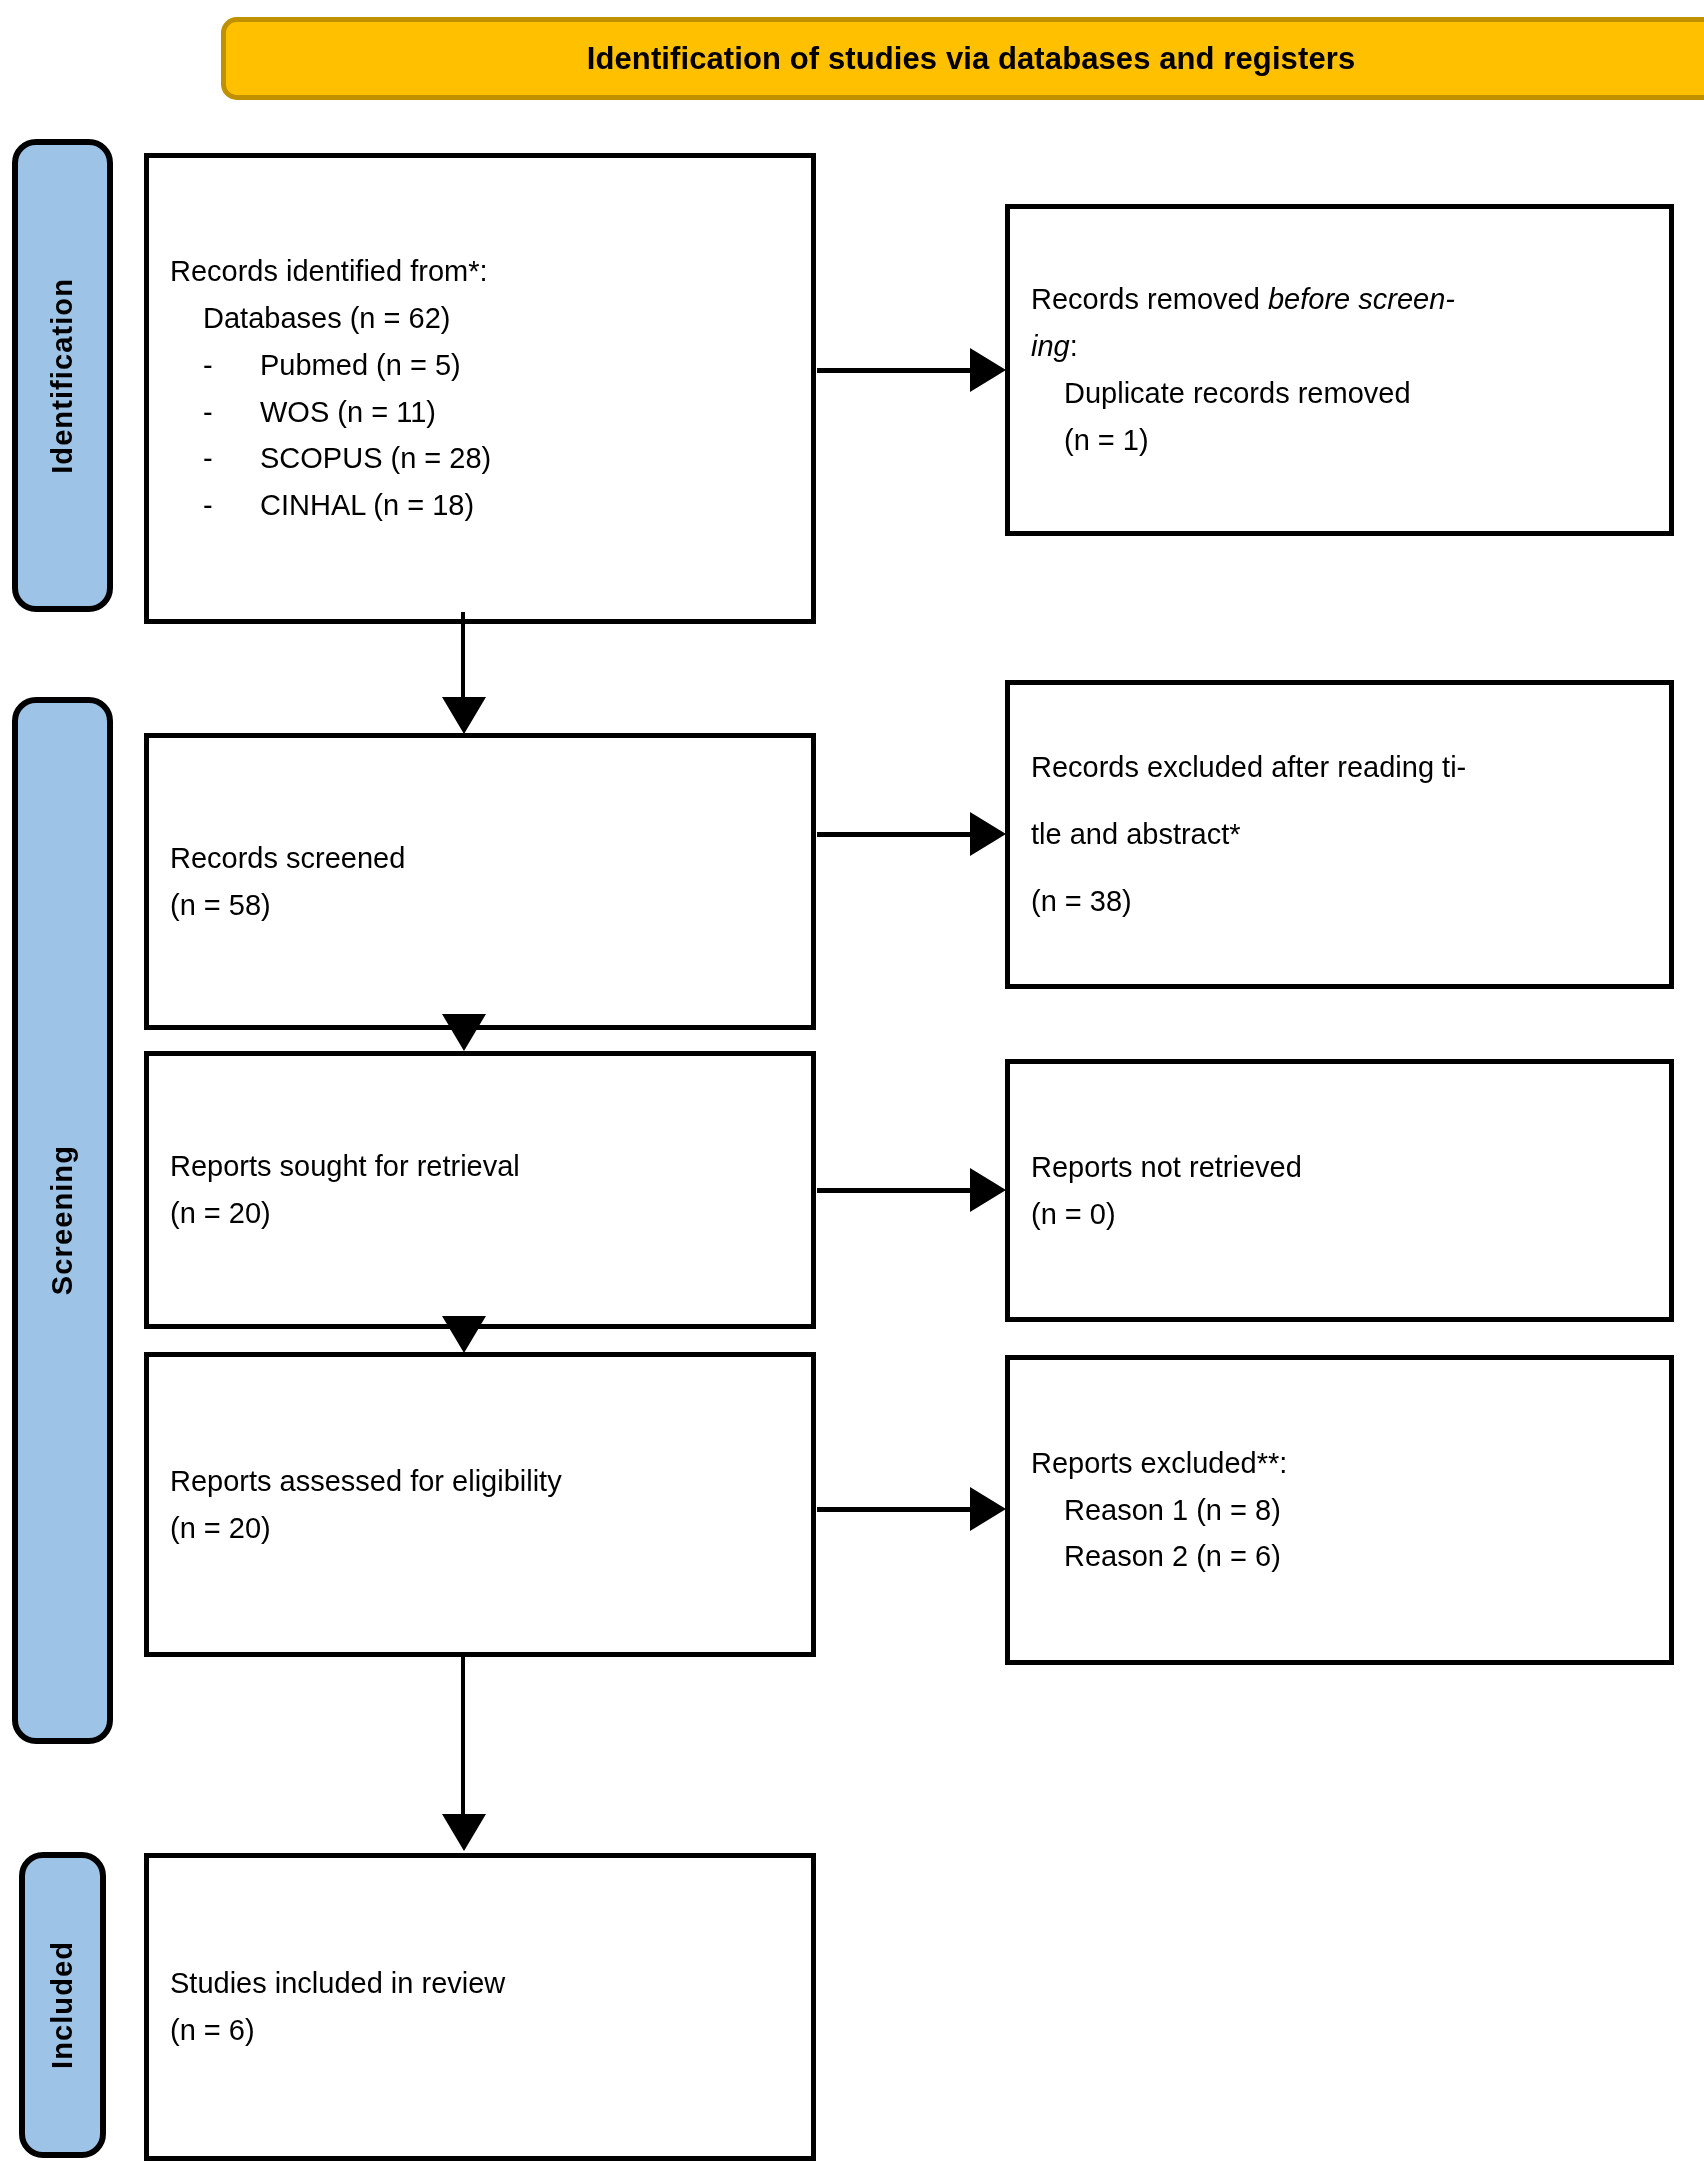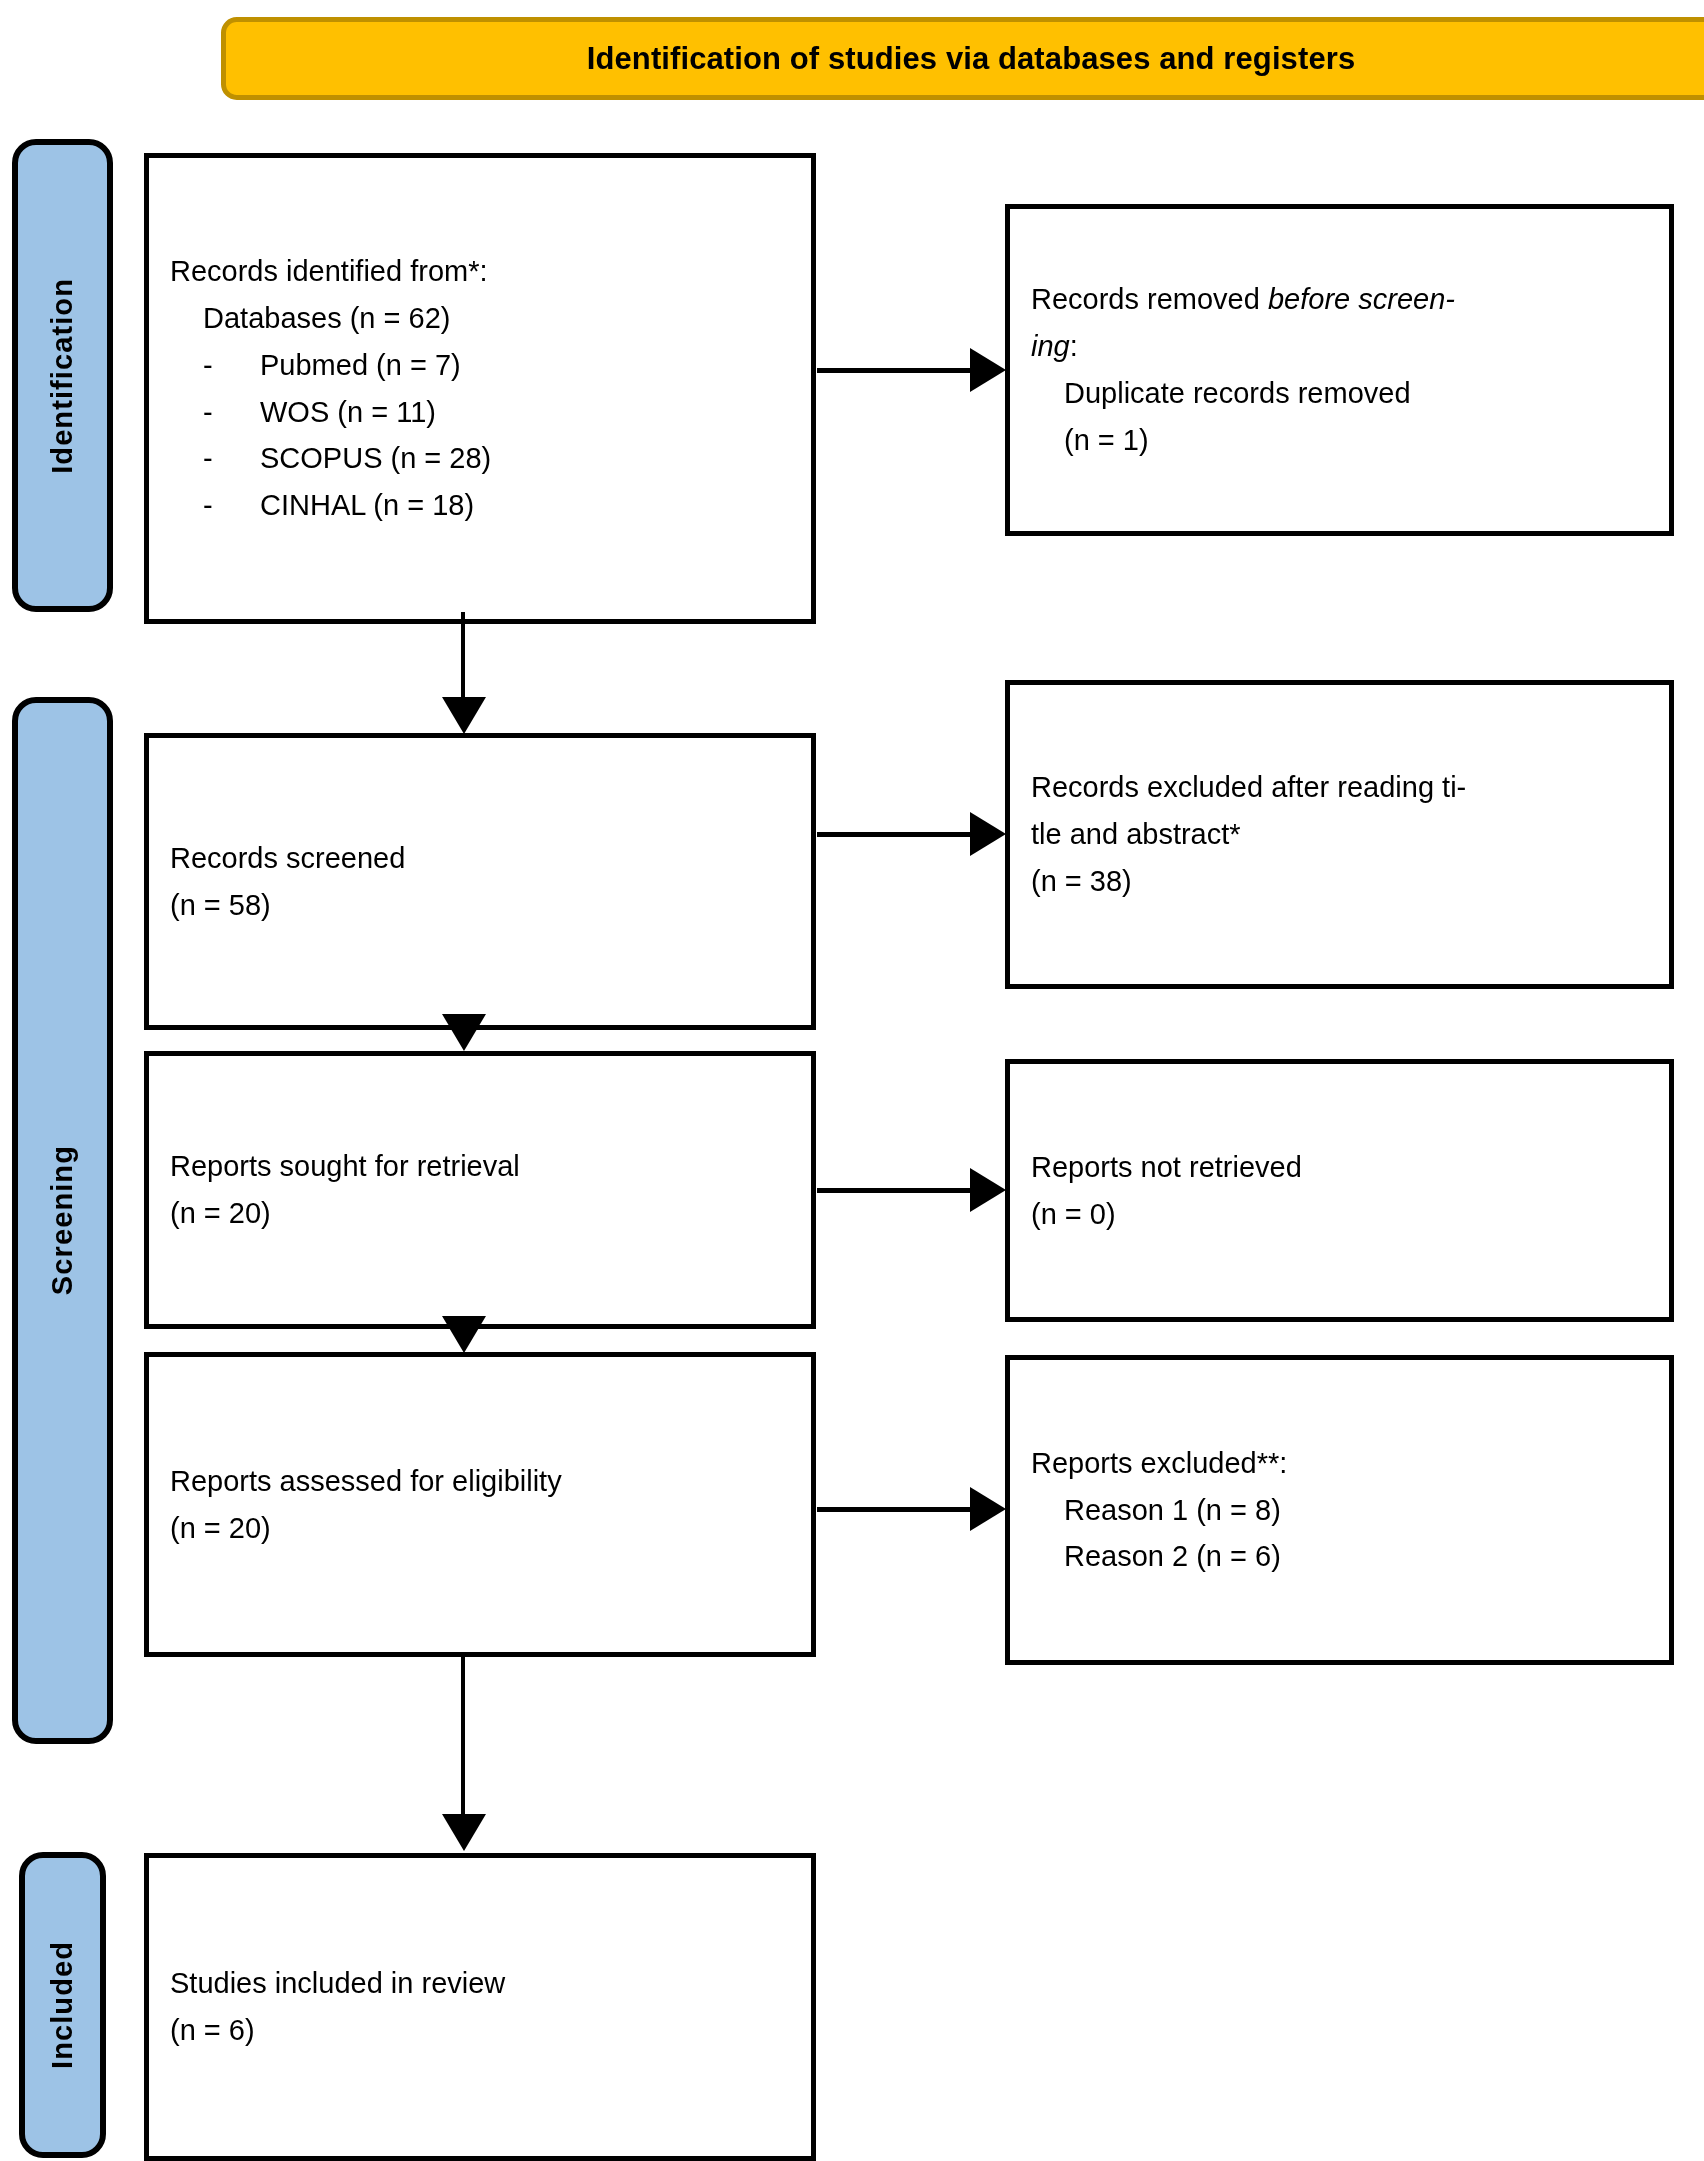--- a/index.html
+++ b/index.html
@@ -100,21 +100,21 @@
 
   
   #box-identified { left: 144px; top: 141px;  width: 672px; height: 471px; margin-top: 12px; }
   #box-screened   { left: 144px; top: 733px; width: 672px; height: 297px; }
   #box-sought     { left: 144px; top: 1051px; width: 672px; height: 278px; }
   #box-assessed   { left: 144px; top: 1352px; width: 672px; height: 305px; }
   #box-included   { left: 144px; top: 1853px; width: 672px; height: 308px; }
 
   
   #box-removed    { left: 1005px; top: 204px;  width: 669px; height: 332px; }
-  #box-excluded   { left: 1005px; top: 680px; width: 669px; height: 309px; }
+  #box-excluded   { left: 1005px; top: 680px; width: 669px; height: 309px; gap: 20px; }
   #box-notretr    { left: 1005px; top: 1059px; width: 669px; height: 263px; }
   #box-repexcl    { left: 1005px; top: 1355px; width: 669px; height: 310px; }
 
   
   .v-shaft {
     position: absolute;
     width: 4.2px;
     background: #000000;
   }
   .v-head {
@@ -176,21 +176,21 @@
   </div>
   <div class="stage-tab" id="tab-included">
     <span class="vtext">Included</span>
   </div>
 
   <div class="box" id="box-identified">
     <div class="line">Records identified from*:</div>
     <div class="line indent1">Databases (n = 62)</div>
     <div class="bullet-row">
       <span class="bullet-dash">-</span>
-      <span>Pubmed (n = 7)</span>
+      <span>Pubmed (n = 5)</span>
     </div>
     <div class="bullet-row">
       <span class="bullet-dash">-</span>
       <span>WOS (n = 11)</span>
     </div>
     <div class="bullet-row">
       <span class="bullet-dash">-</span>
       <span>SCOPUS (n = 28)</span>
     </div>
     <div class="bullet-row">

